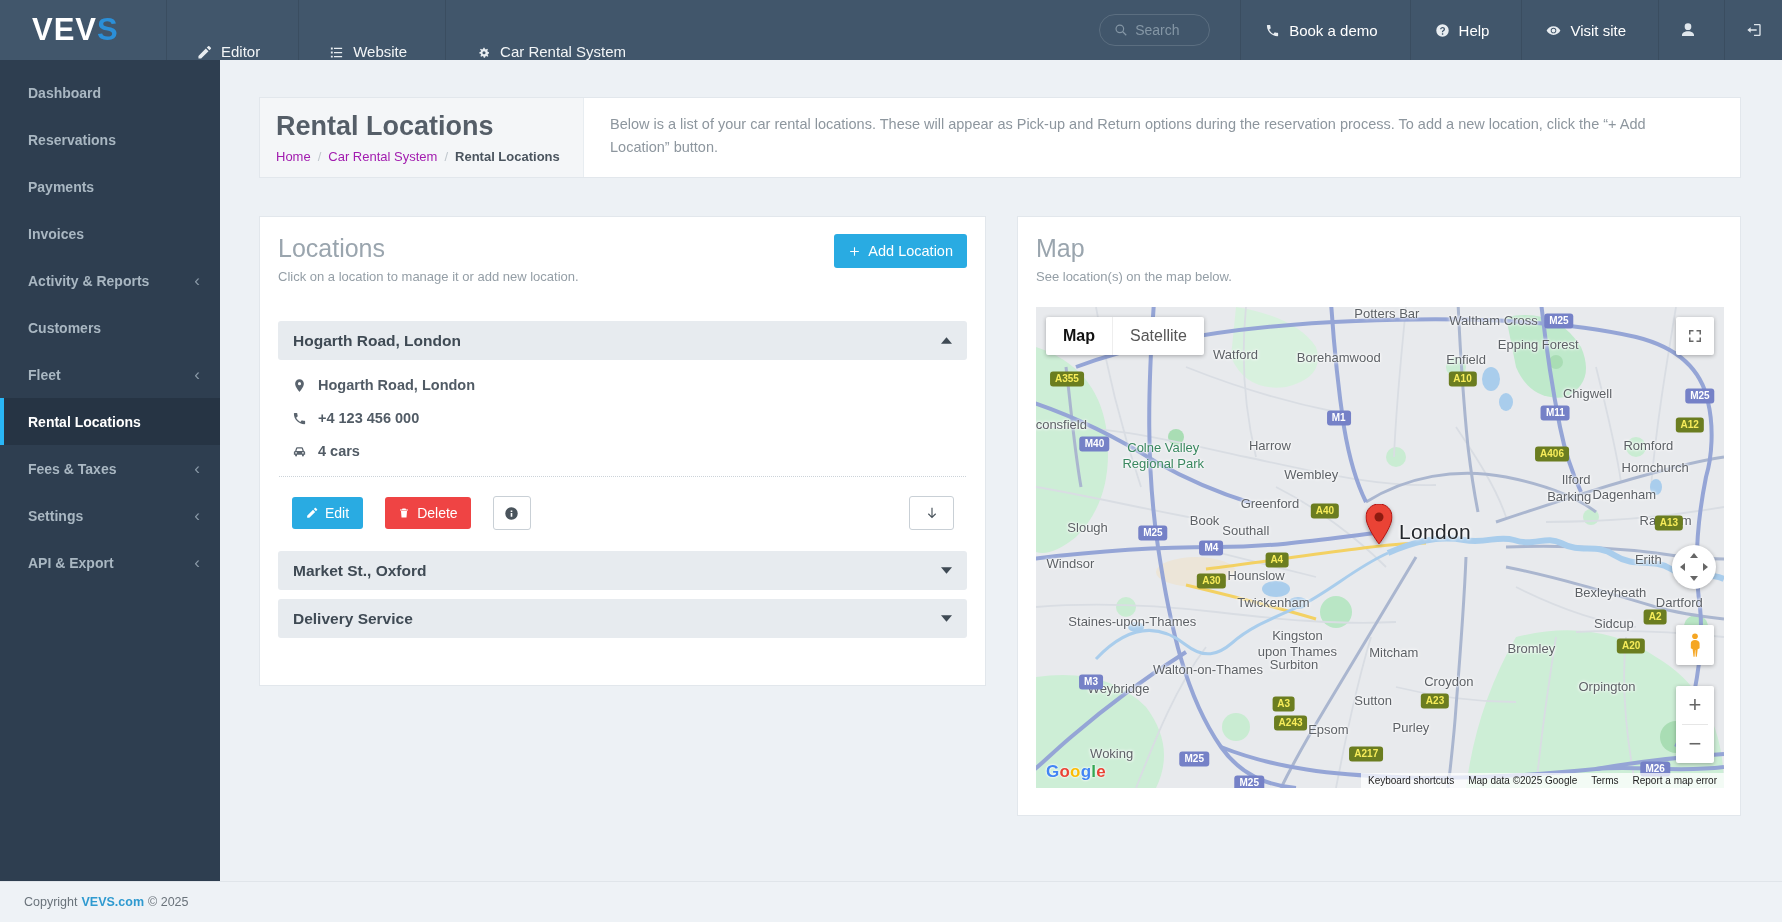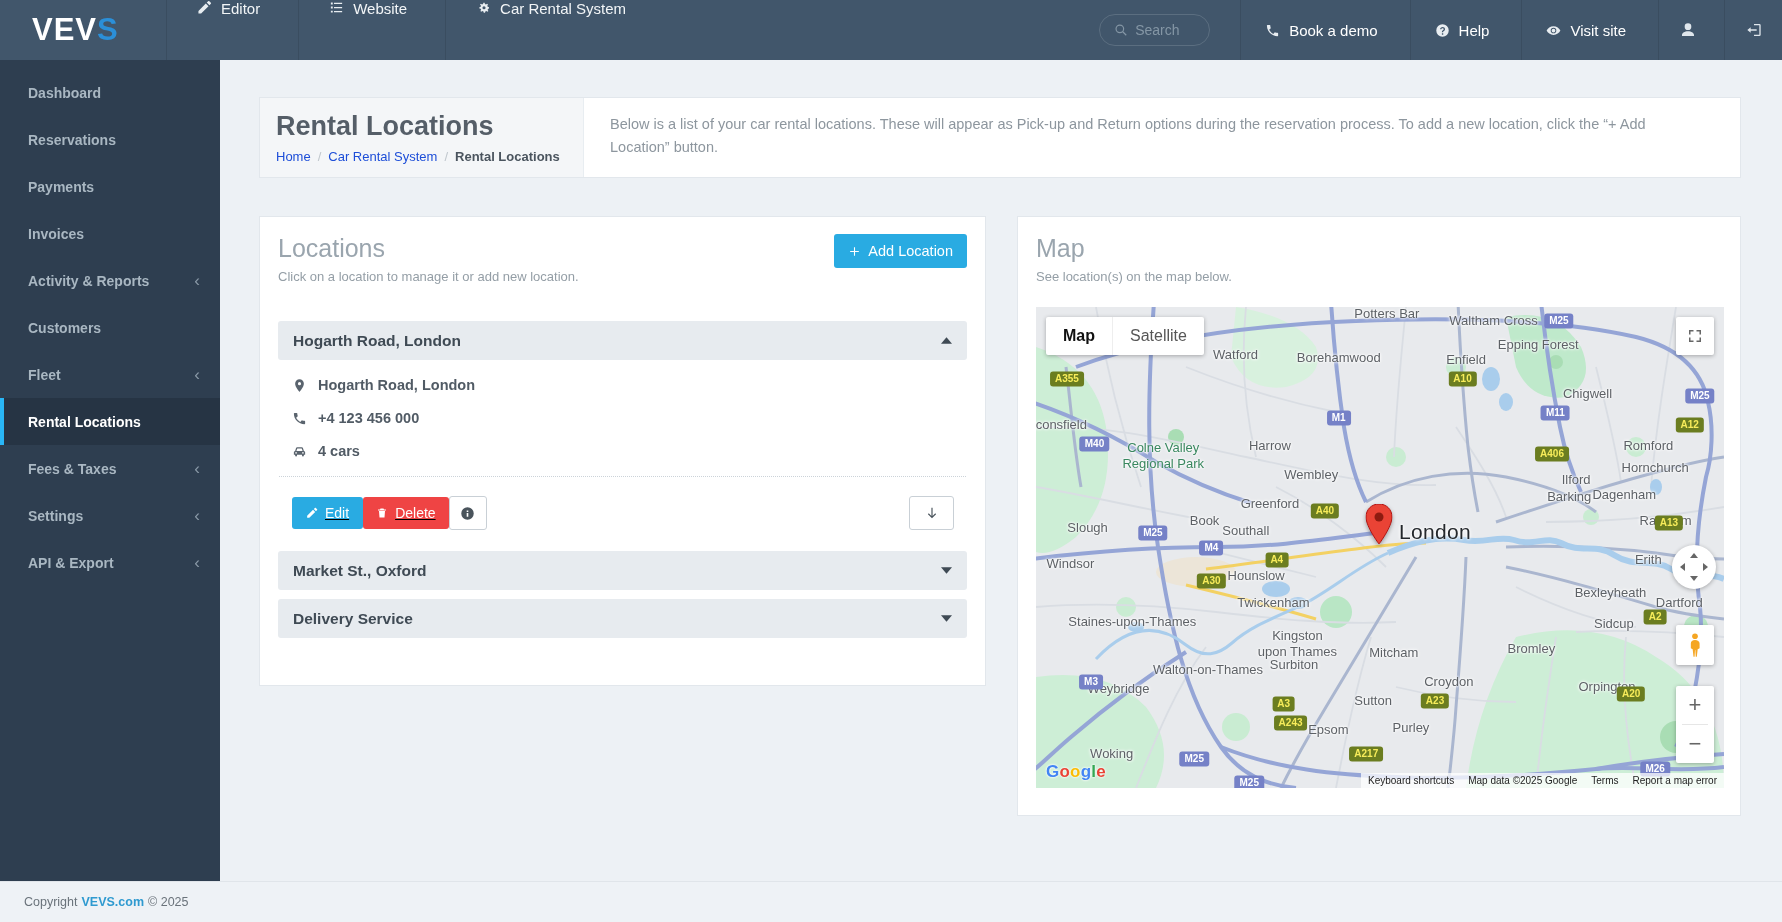--- a/index.html
+++ b/index.html
@@ -4,21 +4,21 @@
 <style>
   * { margin:0; padding:0; box-sizing:border-box; }
   html,body { width:1782px; height:922px; overflow:hidden; }
   body { font-family:"Liberation Sans", sans-serif; background:#edf1f5; position:relative; }
 
   
   .navbar { position:absolute; top:0; left:0; right:0; height:60px; background:#41566b; display:flex; align-items:stretch; z-index:30;gap:8px; }
   .logo { width:158px; display:flex; align-items:center; padding-left:32px; }
   .logo-text { font-size:31px; font-weight:800; color:#fff; letter-spacing:1px; }
   .logo-text .s { color:#2b8fd8; }
-  .nav-item { display:flex; align-items:flex-start; gap:9px; padding:0 30px; color:#f2f5f7; font-size:15px; cursor:pointer; border-left:1px solid #3a4d60; }
+  .nav-item { display:flex; align-items:flex-end; gap:9px; padding:0 30px; color:#f2f5f7; font-size:15px; cursor:pointer; border-left:1px solid #3a4d60; }
   .nav-item:last-of-type { border-right:1px solid #3a4d60; }
   .nav-item svg { width:15px; height:15px; fill:#e8edf1; }
   .nav-spacer { flex:1; }
   .nav-search { display:flex; align-items:center; gap:7px; align-self:center; border:1px solid #5b6e80; border-radius:16px; height:32px; padding:0 14px; margin-right:22px; color:#8496a5; }
   .nav-search svg { width:14px; height:14px; stroke:#8496a5; fill:none; stroke-width:2; }
   .nav-search input { background:transparent; border:none; outline:none; width:60px; font-size:14px; color:#c9d4dd; font-family:"Liberation Sans",sans-serif; }
   .nav-search input::placeholder { color:#8496a5; }
   .nav-right { display:flex; align-items:center; gap:9px; padding:0 24px; color:#fff; font-size:15px; cursor:pointer; border-left:1px solid #3a4d60; height:100%; }
   .nav-right svg { width:15px; height:15px; fill:#e8edf1; }
   .nav-icon-cell { display:flex; align-items:center; justify-content:center; width:58px; height:100%; border-left:1px solid #3a4d60; cursor:pointer; }
@@ -35,21 +35,21 @@
   .footer a { color:#2f9ad0; font-weight:700; text-decoration:none; cursor:pointer; }
 
   
   .main { position:absolute; left:220px; top:60px; right:0; bottom:41px; background:#edf1f5; padding:37px 41px 0 39px; overflow:hidden; }
 
   .header-card { display:flex; background:#fff; border:1px solid #e2e7ec; min-height:81px; }
   .header-left { width:324px; background:#f4f6f8; border-right:1px solid #e8edf1; padding:13px 16px 12px 16px; }
   .page-title { font-size:27px; font-weight:700; color:#555e68; }
   .breadcrumb { margin-top:7px; font-size:13px; color:#8b959e; display:flex; gap:7px; align-items:center; }
   .breadcrumb .sep { color:#c0c7cd; }
-  .breadcrumb .link { color:#1d4ed8; cursor:pointer; }
+  .breadcrumb .link { color:#a21caf; cursor:pointer; }
   .breadcrumb .current { color:#4a545e; font-weight:700; }
   .header-desc { flex:1; padding:15px 26px 12px 26px; font-size:14.5px; color:#8d969e; line-height:1.6; max-width:1120px; }
 
   .panels { display:flex; gap:31px; margin-top:38px; align-items:flex-start; }
   .panel { background:#fff; border:1px solid #e2e7ec; padding:17px 18px 22px 18px; }
   .panel-loc { width:727px; height:470px; }
   .panel-map { width:724px; height:600px; }
   .panel-head { display:flex; justify-content:space-between; align-items:flex-start; }
   .panel-title { font-size:25px; font-weight:300; color:#9aa5ae; }
   .panel-sub { margin-top:6px; font-size:13px; color:#949ea6; }
@@ -61,21 +61,21 @@
   .accordion { margin-top:37px; }
   .acc-header { background:#e7ebef; border-radius:3px; height:39px; display:flex; align-items:center; justify-content:space-between; padding:0 15px; cursor:pointer; }
   .acc-header .acc-title { font-size:15.5px; font-weight:700; color:#3f4a54; }
   .acc-header svg { width:11px; height:7px; fill:#3f4a54; }
   .acc-gap { margin-top:9px; }
 
   .acc-body { padding:17px 1px 12px 1px; }
   .loc-row { display:flex; align-items:center; gap:11px; margin-bottom:17px; font-size:14.5px; font-weight:700; color:#515b65; padding-left:13px; }
   .loc-row svg { width:15px; height:15px; fill:#5a646e; flex:none; }
   .dotted { border-bottom:1px dotted #ccd3d9; margin:2px 0 19px 0; }
-  .action-row { display:flex; align-items:center; gap:0; padding-left:13px; padding-right:12px;text-decoration:underline; }
+  .action-row { display:flex; align-items:center; gap:22px; padding-left:13px; padding-right:12px; }
   .btn-edit { background:#29abe2; color:#fff; font-size:14px; padding:8px 14px; }
   .btn-edit svg, .btn-del svg { width:12px; height:12px; fill:#fff; }
   .btn-del { background:#ef4444; color:#fff; font-size:14px; padding:8px 13px; }
   .btn-info { background:#fff; border:1px solid #c9d0d6; width:38px; height:34px; justify-content:center; }
   .btn-info svg { width:15px; height:15px; fill:#4a545c; }
   .btn-down { background:#fff; border:1px solid #c9d0d6; width:45px; height:34px; justify-content:center; margin-left:auto; }
   .btn-down svg { width:14px; height:14px; fill:#4a545c; }
 
   
   .map-box { position:relative; width:688px; height:481px; margin-top:23px; background:#e8eaed; overflow:hidden; }
@@ -462,21 +462,21 @@
             <div class="mshield m" style="left: 90%; top: 96%;">M26</div>
             <div class="mshield a" style="left: 4.5%; top: 15%;">A355</div>
             <div class="mshield a" style="left: 62%; top: 15%;">A10</div>
             <div class="mshield a" style="left: 95%; top: 24.5%;">A12</div>
             <div class="mshield a" style="left: 75%; top: 30.5%;">A406</div>
             <div class="mshield a" style="left: 42%; top: 42.5%;">A40</div>
             <div class="mshield a" style="left: 35%; top: 52.5%;">A4</div>
             <div class="mshield a" style="left: 25.5%; top: 57%;">A30</div>
             <div class="mshield a" style="left: 92%; top: 45%;">A13</div>
             <div class="mshield a" style="left: 90%; top: 64.5%;">A2</div>
-            <div class="mshield a" style="left: 86.5%; top: 70.5%; margin-top: 48px;">A20</div>
+            <div class="mshield a" style="left: 86.5%; top: 70.5%;">A20</div>
             <div class="mshield a" style="left: 36%; top: 82.5%;">A3</div>
             <div class="mshield a" style="left: 37%; top: 86.5%;">A243</div>
             <div class="mshield a" style="left: 58%; top: 82%;">A23</div>
             <div class="mshield a" style="left: 48%; top: 93%;">A217</div>
           </div>
 
         <svg class="pin" viewBox="0 0 27 40">
           <path d="M13.5 0C6 0 .5 5.6.5 13c0 9.8 13 27 13 27s13-17.2 13-27C26.5 5.6 21 0 13.5 0z" fill="#ea4335" stroke="#b31412" stroke-width="1"></path>
           <circle cx="13.5" cy="13" r="4.5" fill="#8e1b10"></circle>
         </svg>

